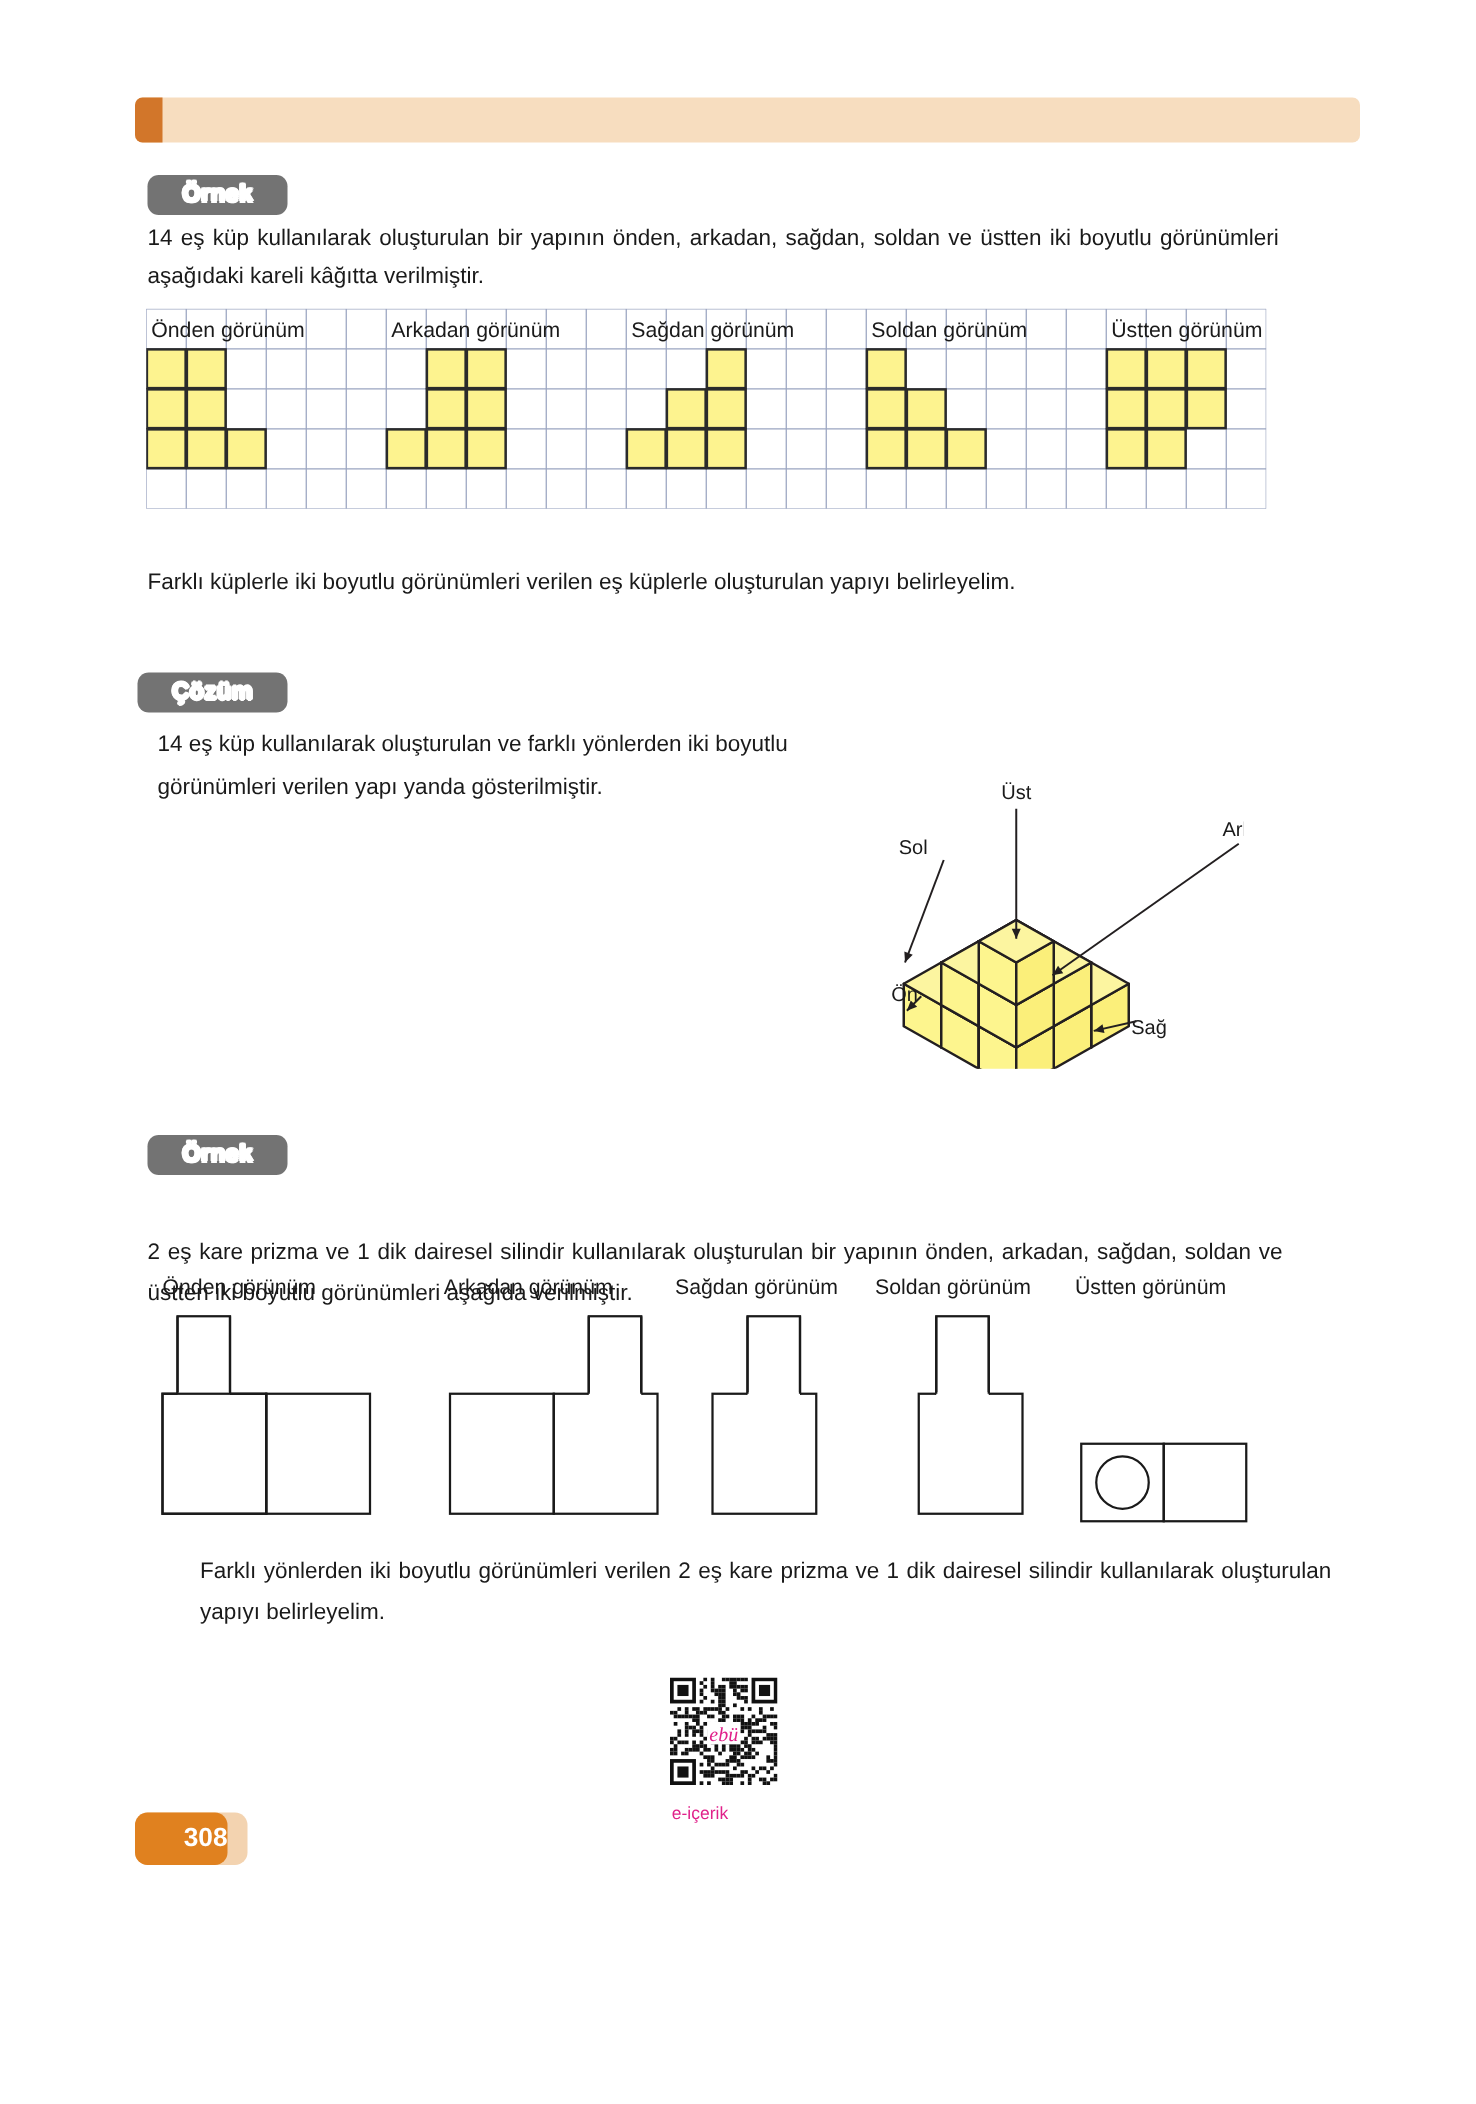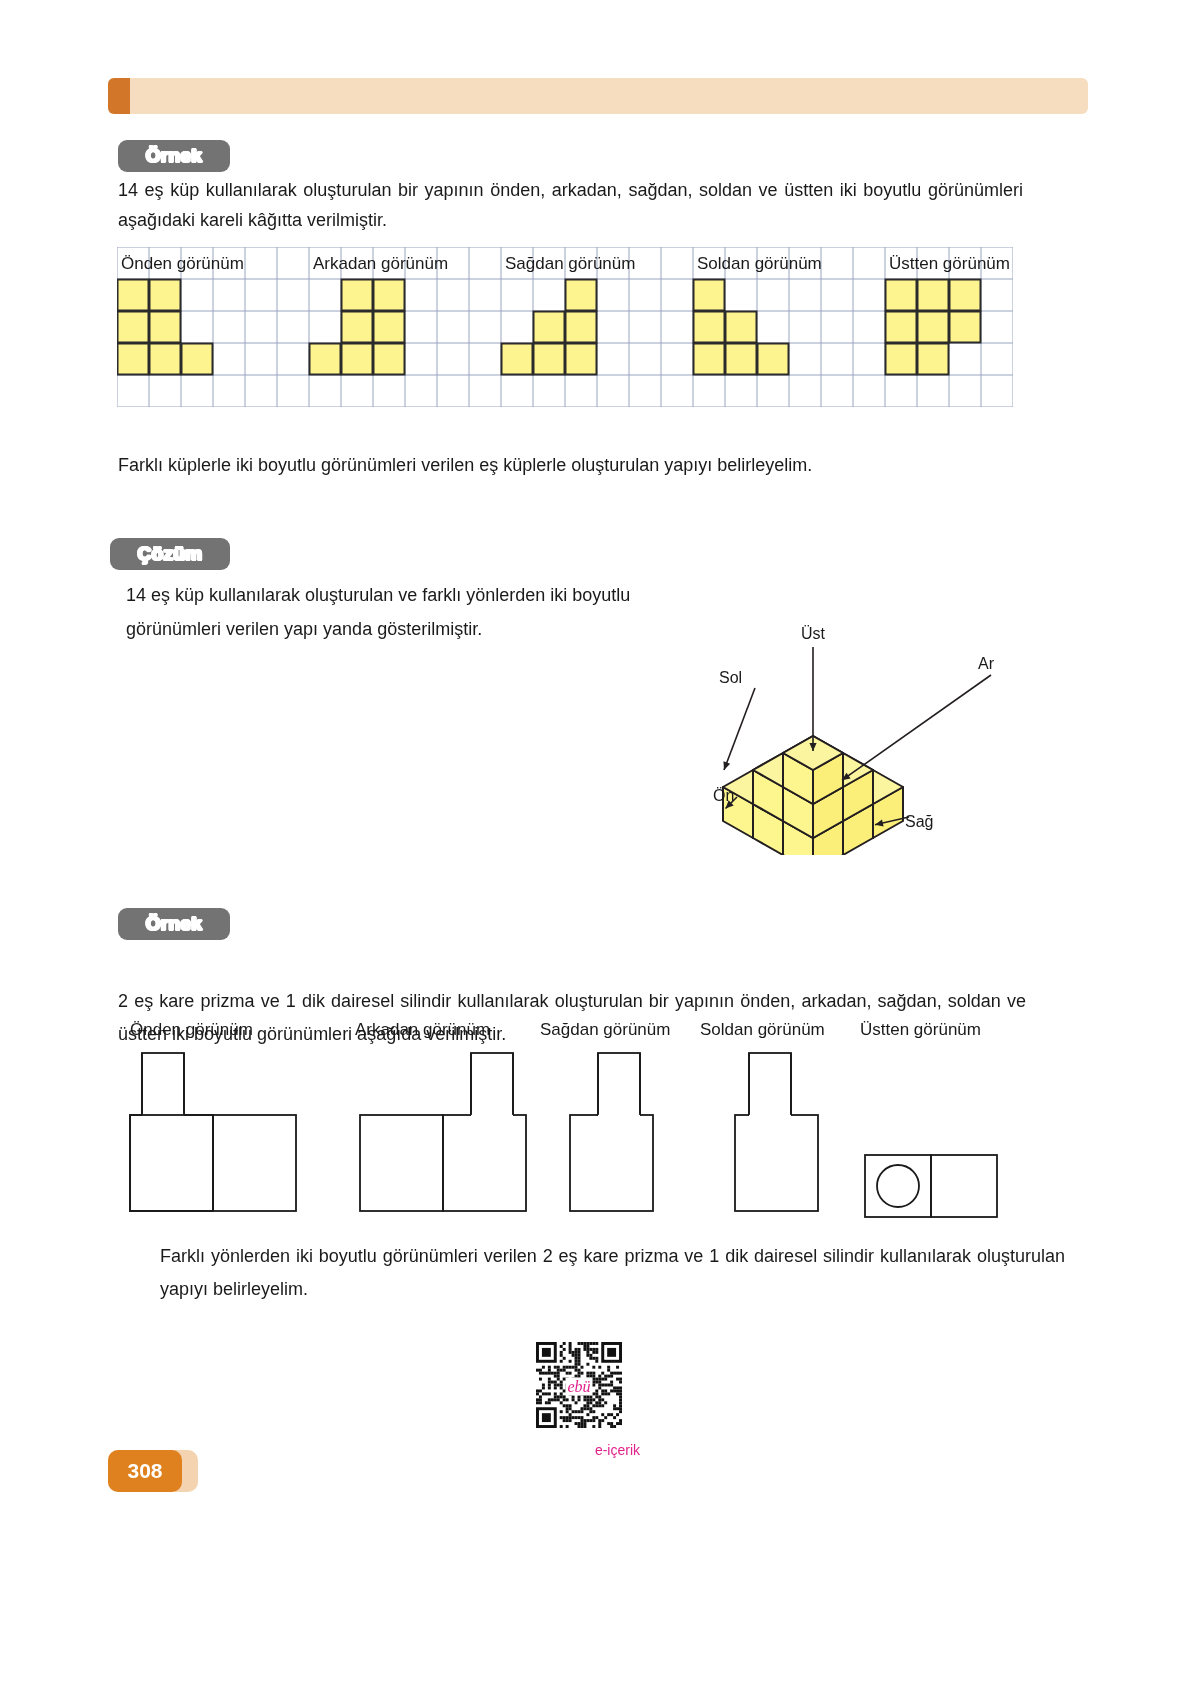--- a/index.html
+++ b/index.html
@@ -105,21 +105,21 @@
     left: 536px;
     top: 1342px;
     width: 86px;
     height: 86px;
   }
   .qr-caption {
     position: absolute;
     left: 480px;
     top: 1442px;
     width: 160px;
-    text-align: right;
+    text-align: center;
     font-size: 14px;
     color: #e0218a;
   }
 
   
   .page-num-bg {
     position: absolute;
     left: 108px;
     top: 1450px;
     width: 90px;
@@ -132,21 +132,21 @@
     left: 108px;
     top: 1450px;
     width: 74px;
     height: 42px;
     background: #e0811f;
     border-radius: 10px;
     color: #ffffff;
     font-weight: bold;
     font-size: 21px;
     line-height: 42px;
-    text-align: center;
+    text-align: right;
   }
 </style>
 </head>
 <body>
 
 <div class="top-banner"></div>
 <div class="top-banner-tab"></div>
 
 <div class="pill pill-ornek1">Örnek</div>
 

